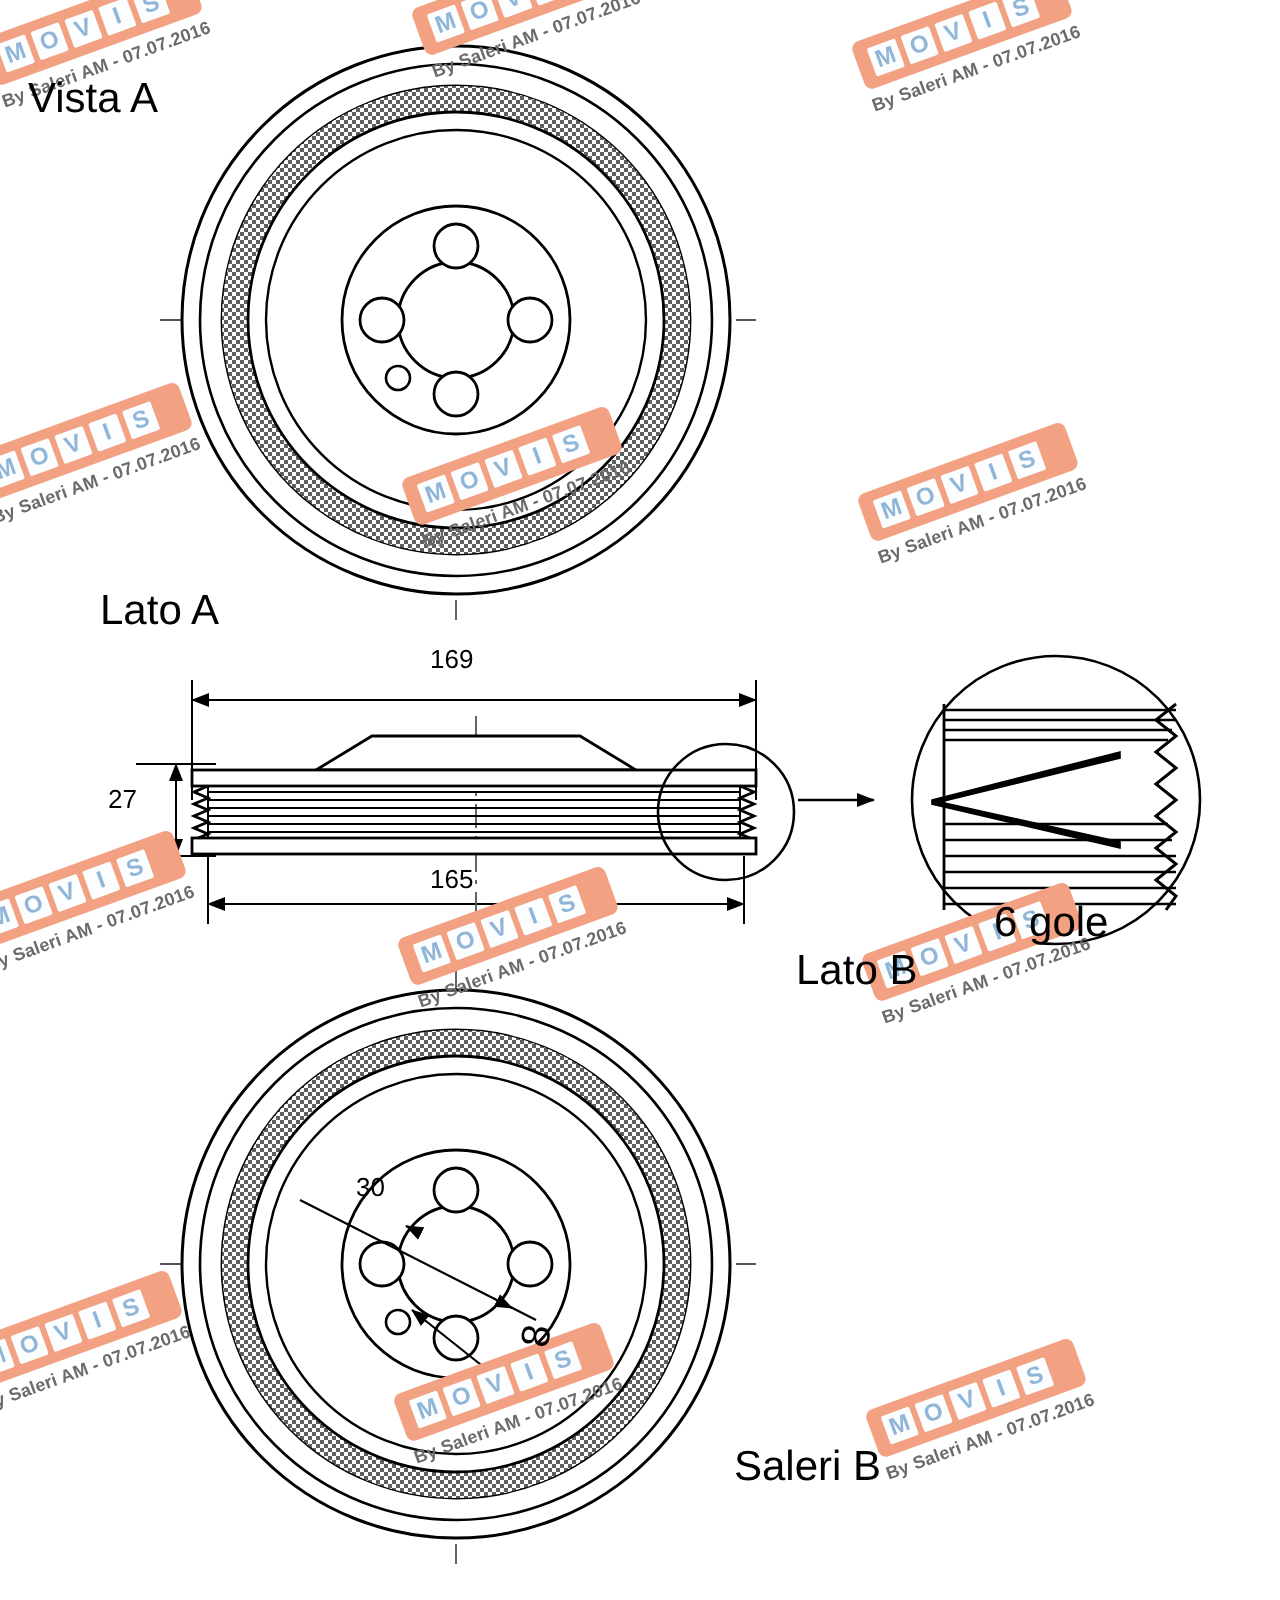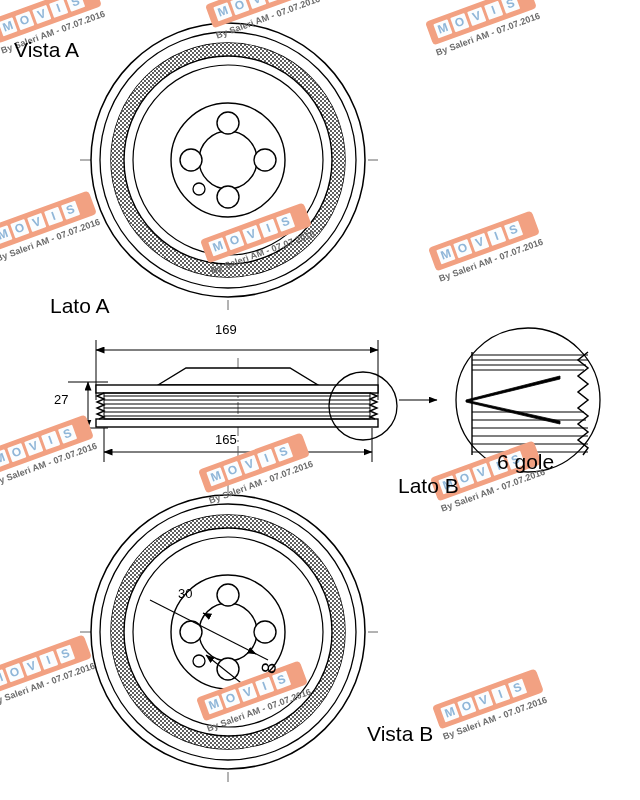--- a/index.html
+++ b/index.html
@@ -341,15 +341,15 @@
   <div class="lbl lbl-dim" style="left:215px;top:432px;">165</div>
 
   <div class="lbl lbl-detail" style="left:497px;top:450px;text-align:center;">6 gole</div>
 
   <div class="lbl lbl-view" style="left:398px;top:474px;">Lato B</div>
 
   <div class="lbl lbl-dim" style="left:150px;top:586px;margin-left:28px;">30</div>
 
   <div class="lbl lbl-small" style="left:257px;top:672px;transform:rotate(-82deg);transform-origin:left top;">8</div>
 
-  <div class="lbl lbl-view" style="left:367px;top:722px;">Vista B</div>
+  <div class="lbl lbl-view" style="left:367px;top:722px;">Saleri B</div>
 
 </div>
 
 </body></html>

